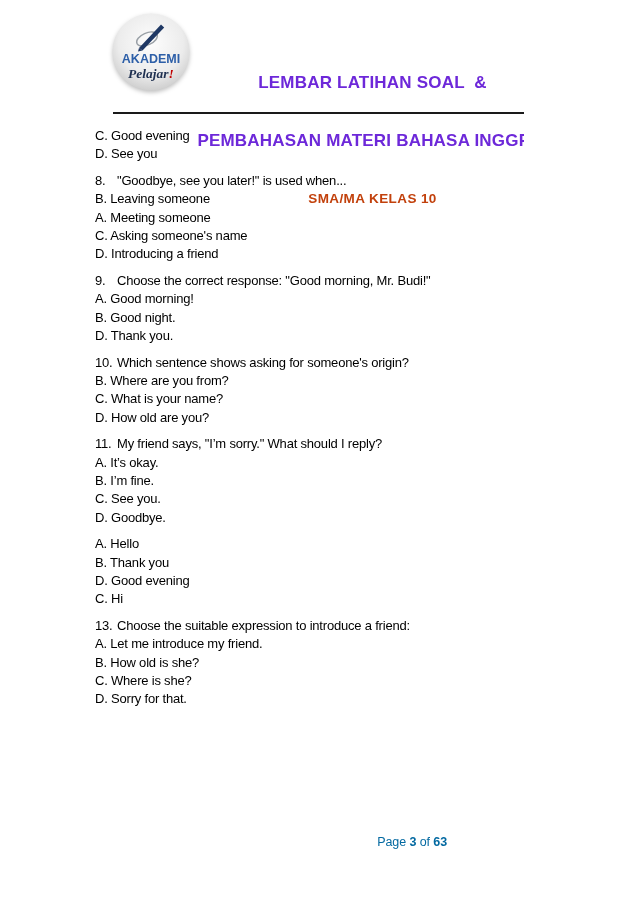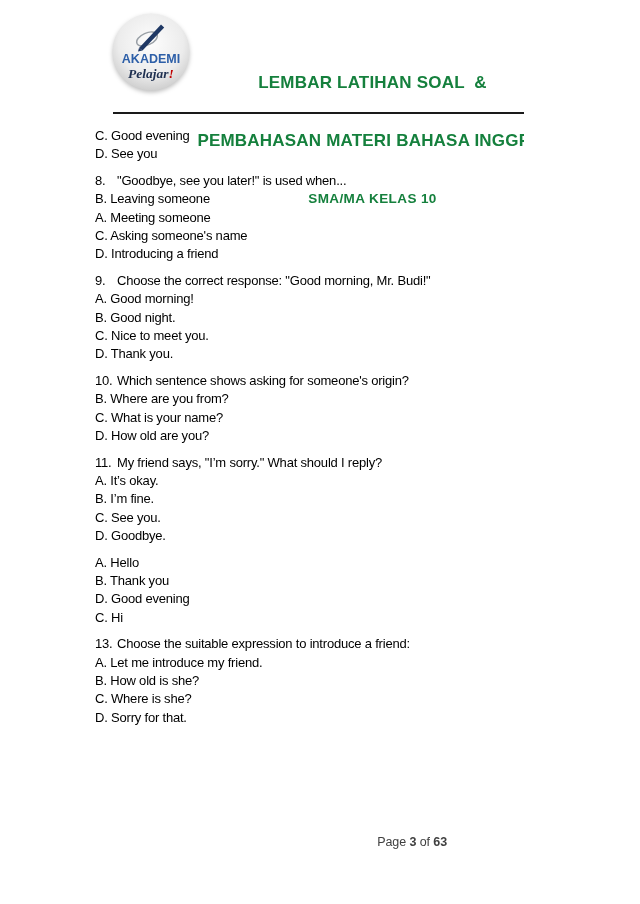--- a/index.html
+++ b/index.html
@@ -23,29 +23,29 @@
     top: 36px;
     width: 405px;
     text-align: center;
     white-space: pre-wrap;
   }
   .title-line {
     font-weight: bold;
     font-size: 17px;
     line-height: 21.5px;
     letter-spacing: 0.2px;
-    color: #15803d;
+    color: #6d28d9;
   }
   .subtitle {
     font-weight: bold;
     font-size: 13.5px;
     line-height: 17px;
     margin-top: 3px;
     letter-spacing: 0.4px;
-    color: #15803d;
+    color: #c2410c;
   }
   .rule {
     position: absolute;
     left: 113px;
     top: 112px;
     width: 448px;
     height: 2px;
     background: #1a1a1a;
   }
 
@@ -65,21 +65,21 @@
   .q-num { flex: none; width: 22px; }
   .q-text { flex: 1; }
 
   
   .footer {
     position: absolute;
     top: 835px;
     right: 77px;
     font-size: 12.5px;
     letter-spacing: -0.1px;
-    color: #404040;
+    color: #0369a1;
   }
   .footer b { font-weight: bold; }
 </style>
 </head>
 <body>
 
 <div class="page">
 
   <div class="logo">
     <svg width="82" height="80" viewBox="0 0 82 80" xmlns="http://www.w3.org/2000/svg">
@@ -122,21 +122,20 @@
         <div class="option">C. Asking someone's name</div>
         <div class="option">D. Introducing a friend</div>
       </div>
       <div class="question">
         <div class="q-line">
           <span class="q-num">9.</span>
           <span class="q-text">Choose the correct response: "Good morning, Mr. Budi!"</span>
         </div>
         <div class="option">A. Good morning!</div>
         <div class="option">B. Good night.</div>
-        <div class="option">C. Nice to meet you.</div>
         <div class="option">D. Thank you.</div>
       </div>
       <div class="question">
         <div class="q-line">
           <span class="q-num">10.</span>
           <span class="q-text">Which sentence shows asking for someone's origin?</span>
         </div>
         <div class="option">B. Where are you from?</div>
         <div class="option">C. What is your name?</div>
         <div class="option">D. How old are you?</div>

